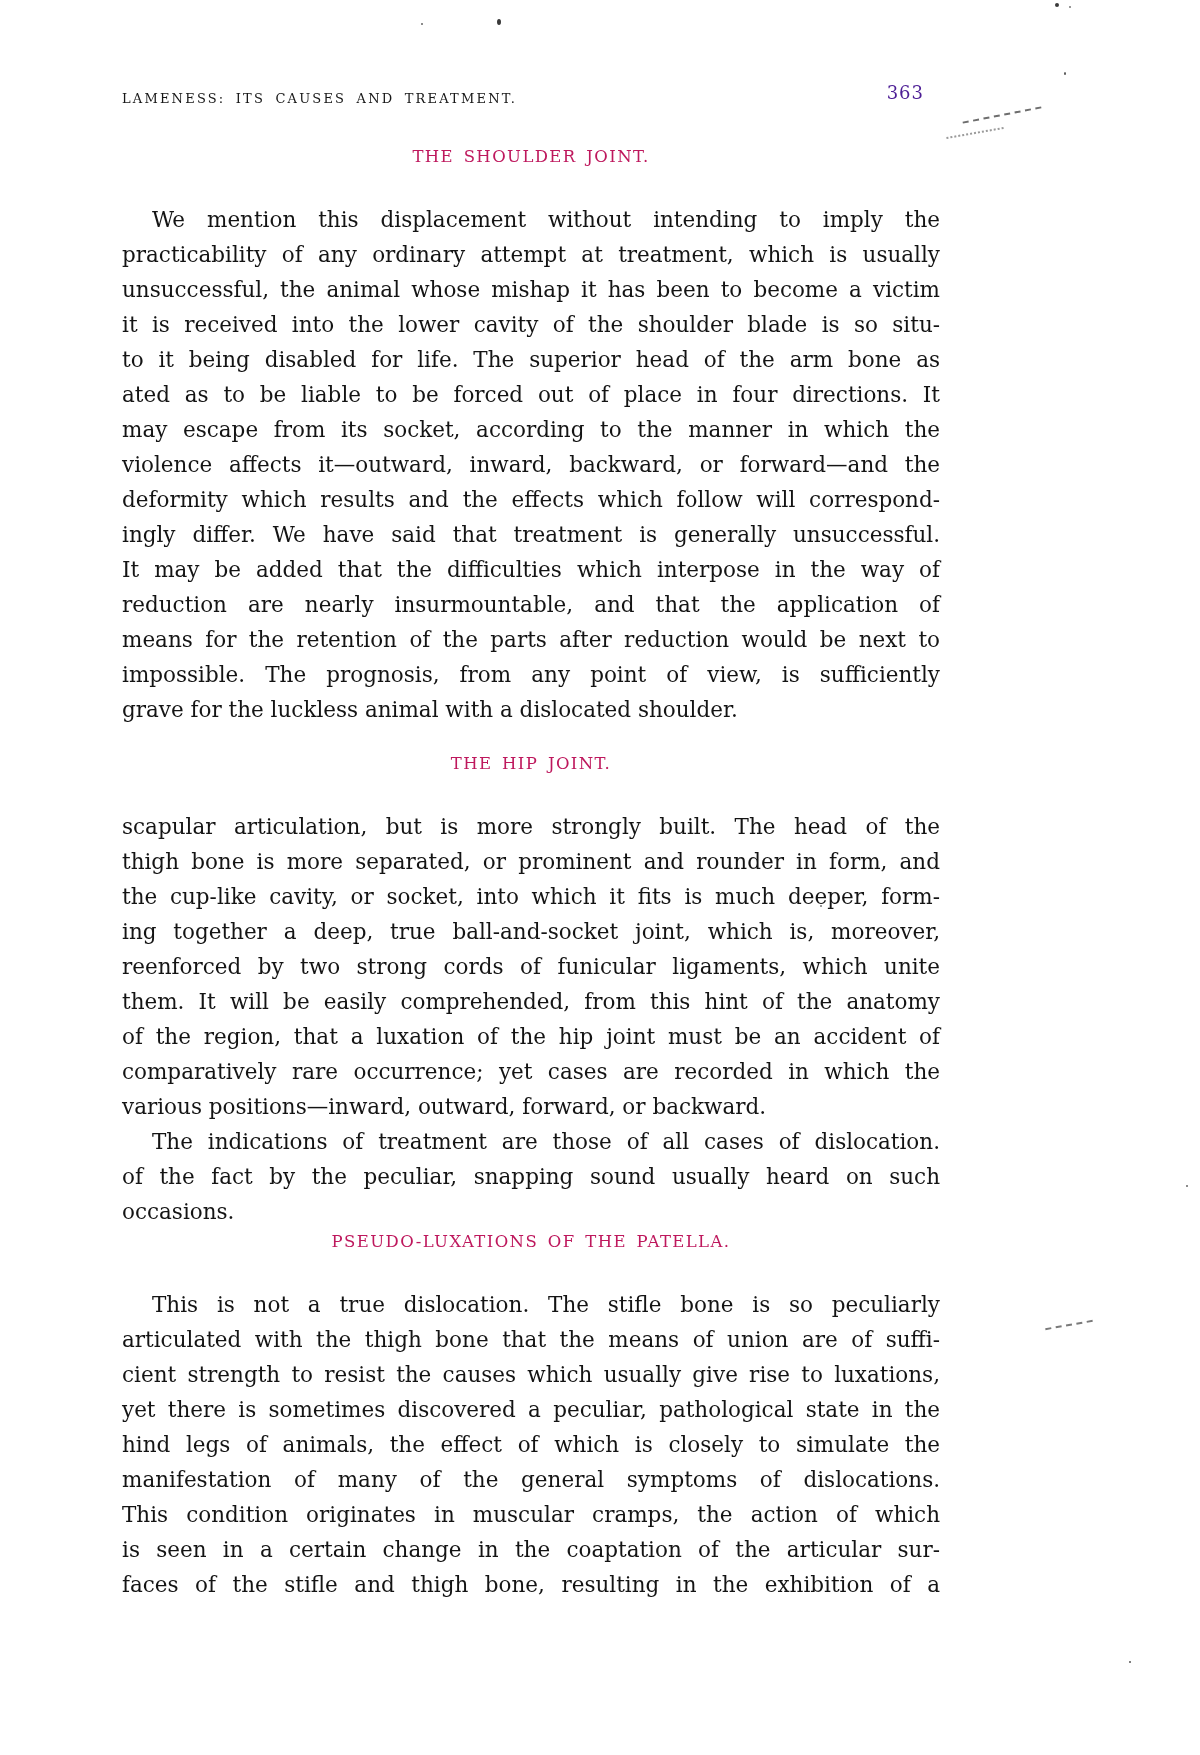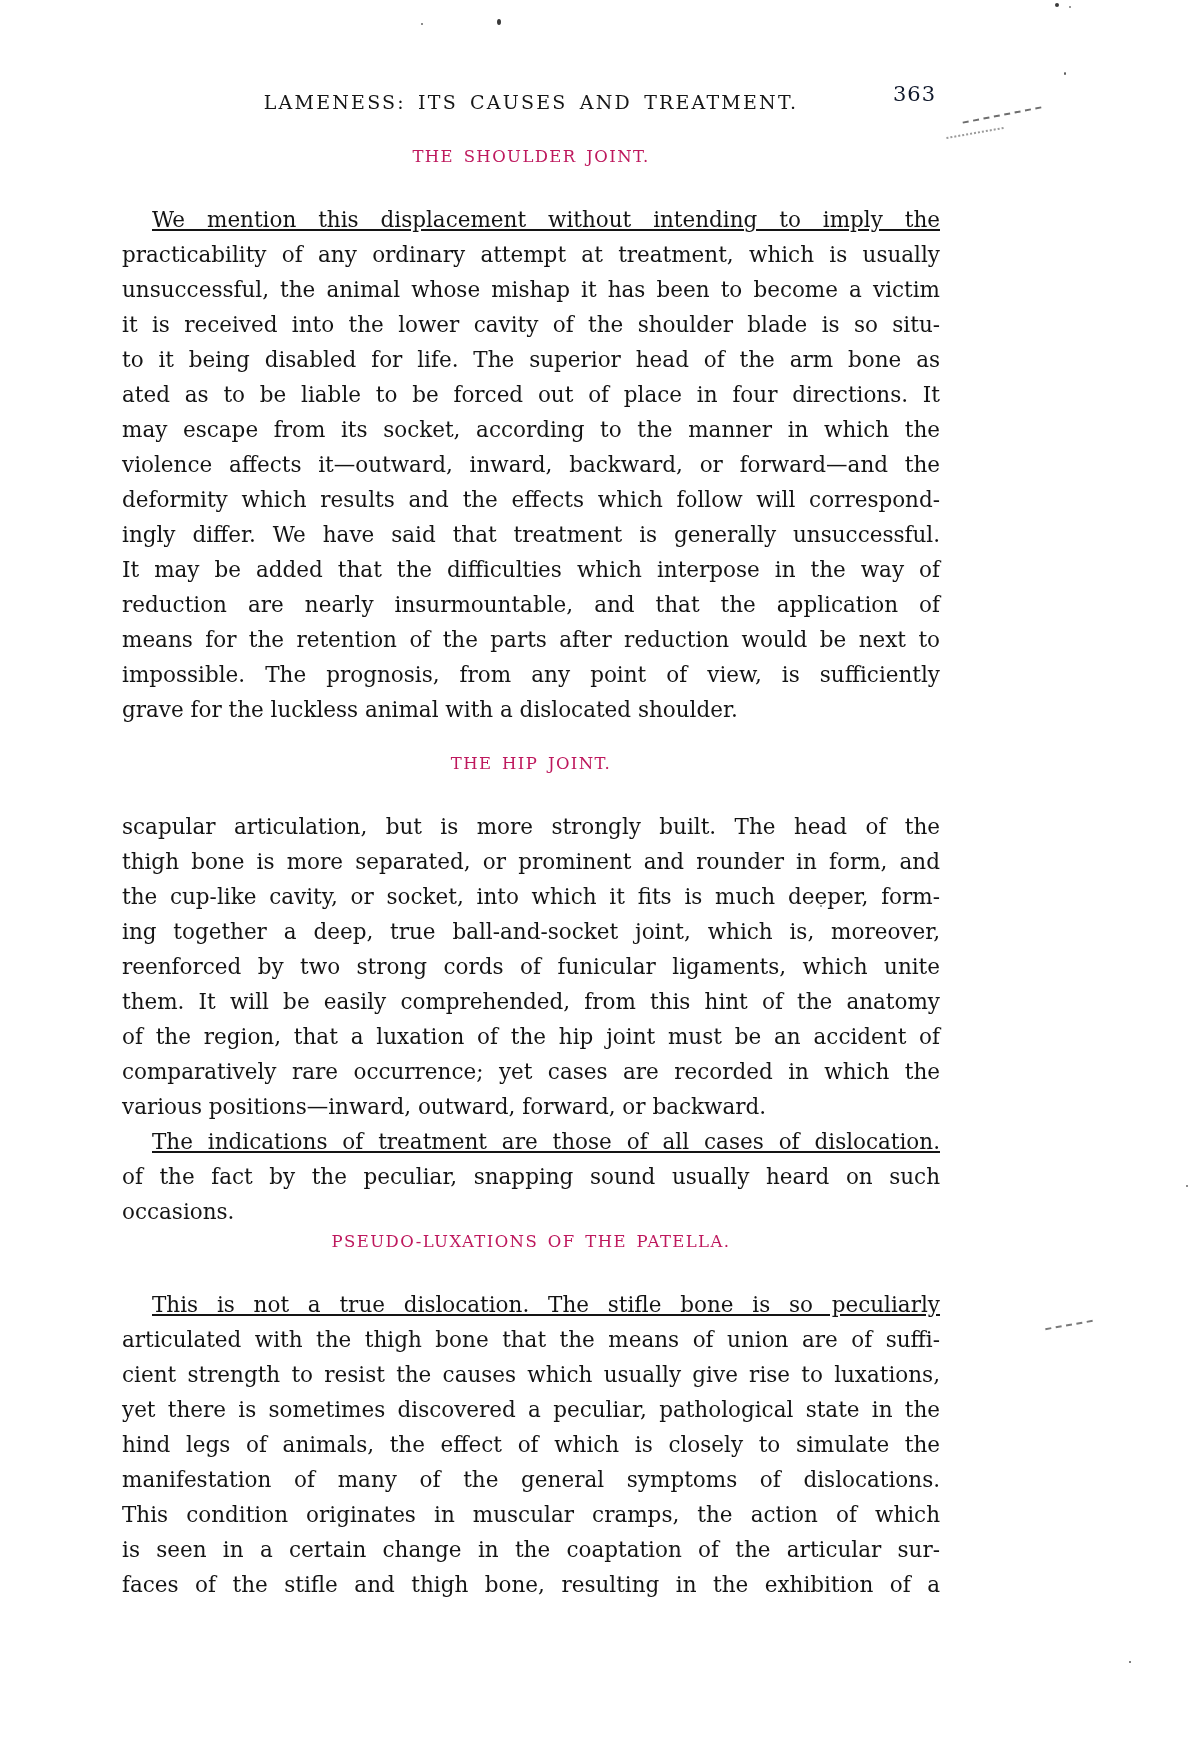--- a/index.html
+++ b/index.html
@@ -16,34 +16,34 @@
     position: absolute;
     left: 122px;
     top: 88px;
     width: 818px;
   }
   .running-head {
     position: relative;
     height: 32px;
   }
   .running-head .head-title {
-    text-align: center;
-    font-size: 19px;
+    text-align: left;
+    font-size: 13px;
     letter-spacing: 2.2px;
     word-spacing: 4px;
     color: #161616;
     padding-top: 3px;
   }
   .running-head .page-number {
     position: absolute;
-    right: 4px;
+    right: 16px;
     top: -6px;
-    font-size: 21px;
+    font-size: 18px;
     letter-spacing: 1px;
-    color: #0f172a;
+    color: #4c1d95;
   }
   .section-heading {
     text-align: center;
     font-weight: normal;
     font-size: 16.5px;
     letter-spacing: 1.4px;
     word-spacing: 3px;
     margin: 27px 0 36px 0;
     color: #be185d;
   }
@@ -51,21 +51,21 @@
   .paragraphs { }
   .paragraph { margin: 0; }
   .line {
     font-size: 21.5px;
     line-height: 35px;
     white-space: normal;
     text-align: justify;
     text-align-last: justify;
     color: #141414;
   }
-  .line.first { text-indent: 30px; text-decoration: underline; }
+  .line.first { text-indent: 30px; }
   .line.last  { text-align-last: left; }
   .line.last.jlast { text-align-last: justify; }
   
   .artifact { position: absolute; }
   .dash-line { border-top: 2px dashed #6e6e6e; height: 0; }
   .dot-line  { border-top: 2px dotted #9a9a9a; height: 0; }
   .speck { background: #3a3a3a; border-radius: 50%; }
 </style>
 </head>
 <body>

